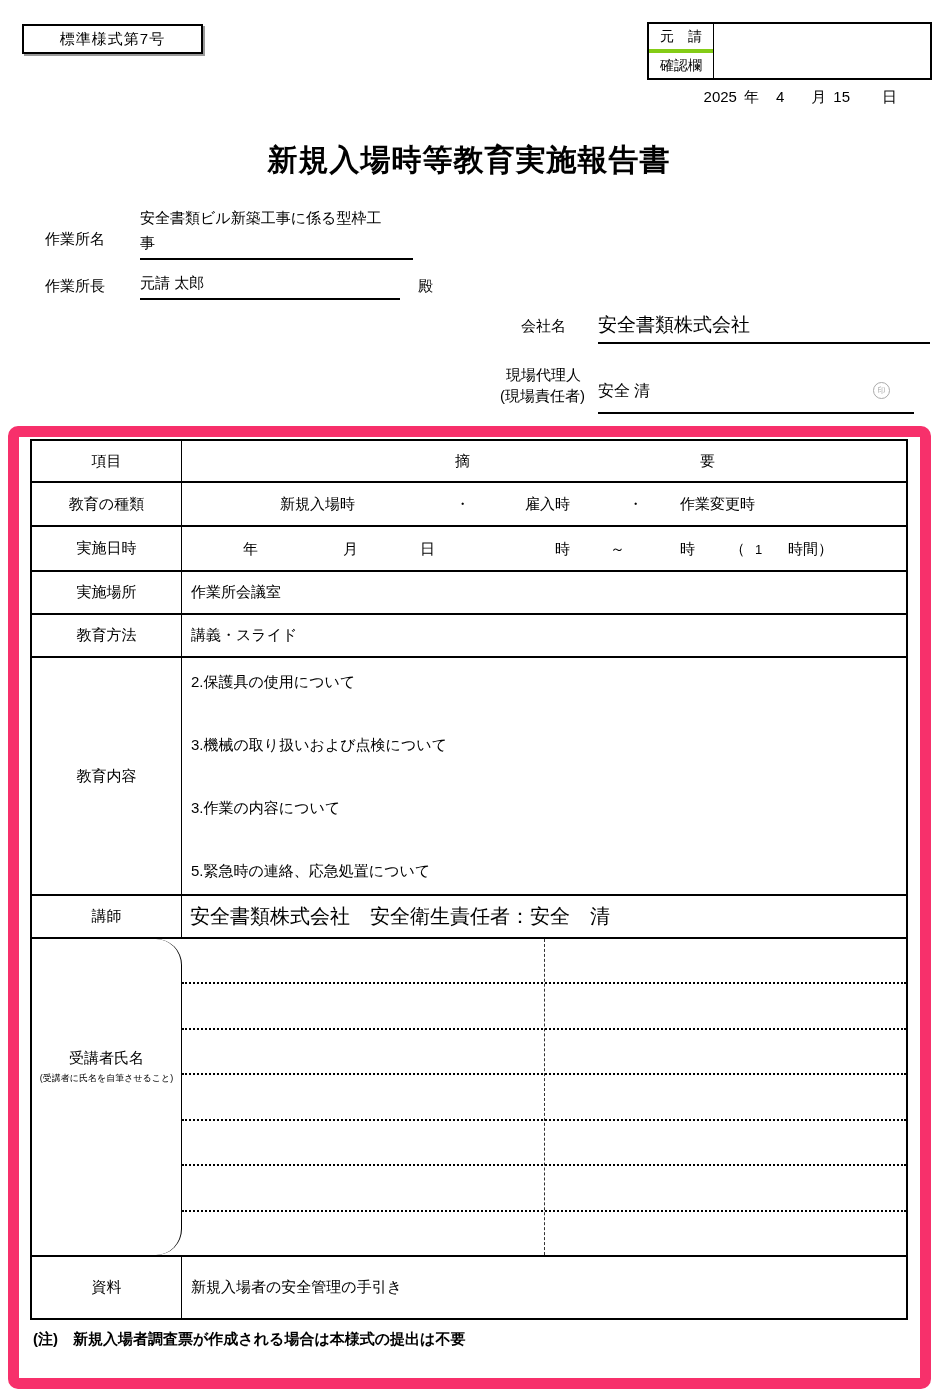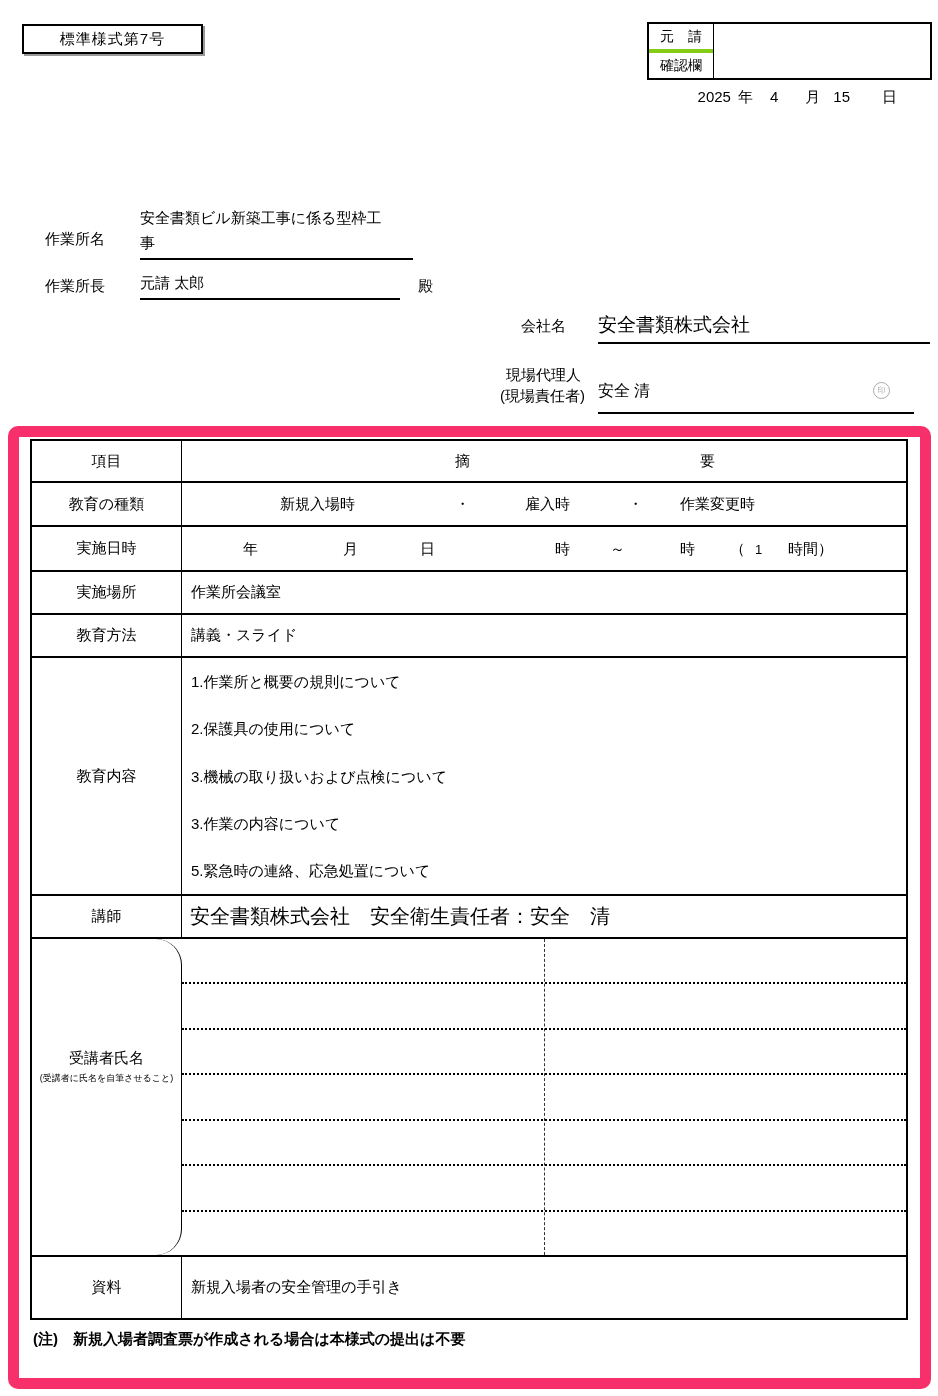--- a/index.html
+++ b/index.html
@@ -26,21 +26,21 @@
   }
   .confirm-labels { width:64px; border-right:1px solid #000; display:flex; flex-direction:column; }
   .confirm-cell { flex:1; display:flex; align-items:center; justify-content:center; font-size:14px; }
   .confirm-cell.top { border-bottom:4px solid #84cc16;text-align:center; }
   .confirm-empty { flex:1; }
 
   
   .date-line { position:absolute; top:88px; right:41px; font-size:15px; white-space:nowrap; }
   .date-line span { display:inline-block; }
   .dl-yu { margin-left:7px; } .dl-m { margin-left:17px; } .dl-mu { margin-left:27px; }
-  .dl-d { margin-left:13px; } .dl-du { margin-left:32px; }
+  .dl-d { margin-left:7px; } .dl-du { margin-left:32px; }
 
   
   .doc-title {
     position:absolute; top:140px; left:0; width:100%; text-align:center;
     font-size:30px; font-weight:bold; letter-spacing:1px;
   }
 
   
   .flabel { position:absolute; font-size:15px; white-space:nowrap; }
   .site-name-value {
@@ -131,20 +131,21 @@
       <div class="confirm-cell top">元　請</div>
       <div class="confirm-cell">確認欄</div>
     </div>
     <div class="confirm-empty"></div>
   </div>
 
   <div class="date-line">
     <span>2025</span><span class="dl-yu">年</span><span class="dl-m">4</span><span class="dl-mu">月</span><span class="dl-d">15</span><span class="dl-du">日</span>
   </div>
 
+  <div class="doc-title">新規入場時等教育実施報告書</div>
 
   <div class="flabel" style="left:45px; top:230px;">作業所名</div>
   <div class="site-name-value">
     <div>安全書類ビル新築工事に係る型枠工</div>
     <div>事</div>
   </div>
 
   <div class="flabel" style="left:45px; top:277px;">作業所長</div>
   <div class="site-manager-value">元請 太郎</div>
   <div class="flabel" style="left:418px; top:277px;">殿</div>
@@ -203,21 +204,20 @@
 
       <div class="trow r-method">
         <div class="tlabel">教育方法</div>
         <div class="tcontent vcenter">講義・スライド</div>
       </div>
 
       <div class="trow r-content">
         <div class="tlabel">教育内容</div>
         <div class="tcontent">
           <div class="content-items">
-            <div>1.作業所と概要の規則について</div>
             <div>2.保護具の使用について</div>
             <div>3.機械の取り扱いおよび点検について</div>
             <div>3.作業の内容について</div>
             <div>5.緊急時の連絡、応急処置について</div>
           </div>
         </div>
       </div>
 
       <div class="trow r-lect">
         <div class="tlabel">講師</div>

